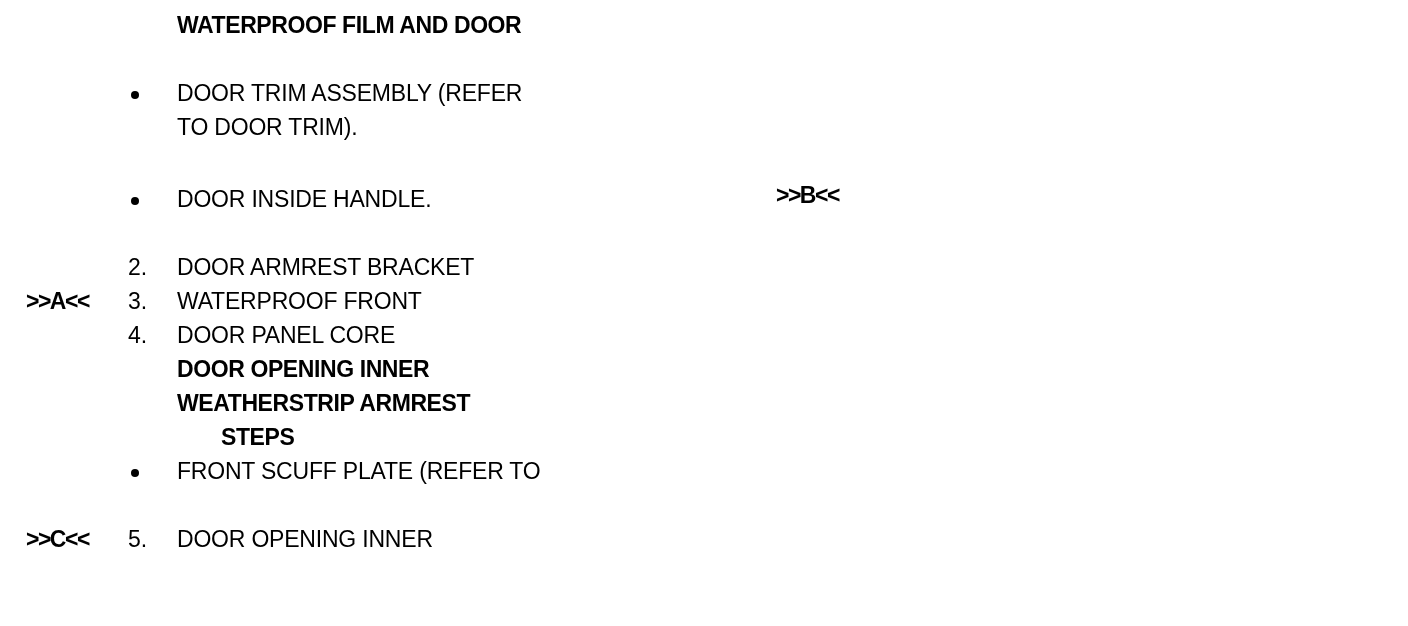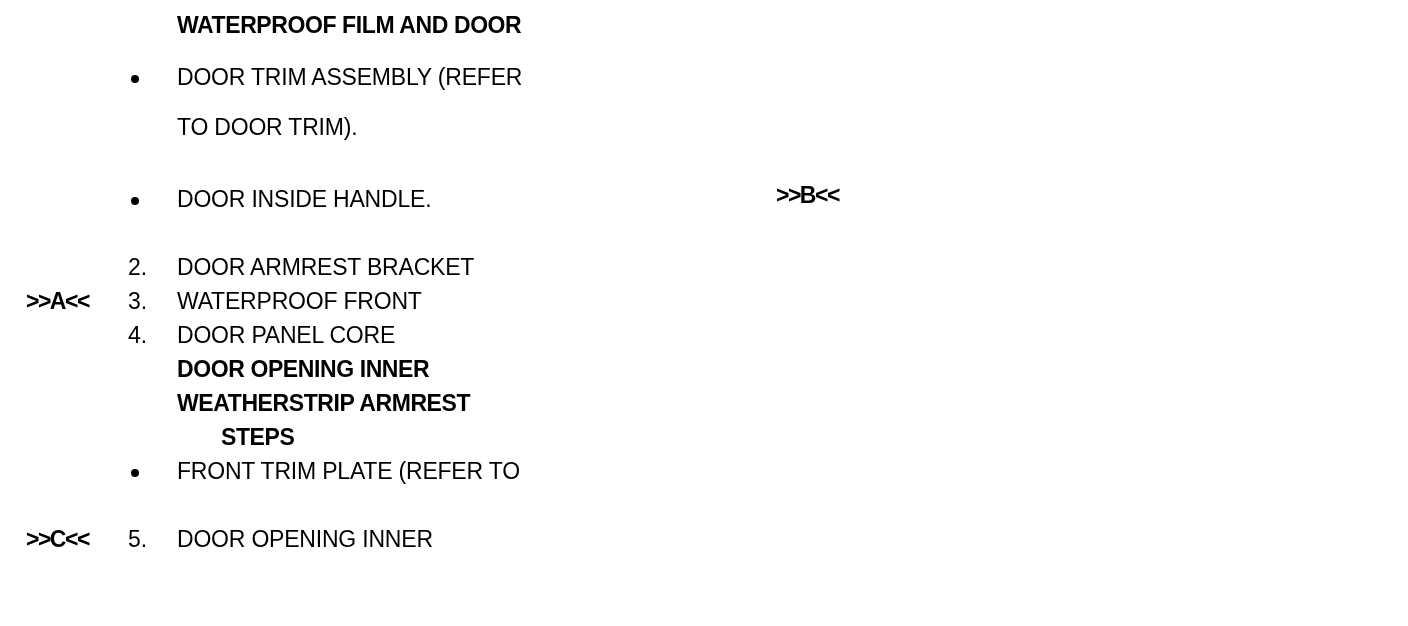--- a/index.html
+++ b/index.html
@@ -75,21 +75,21 @@
   .txt.head { font-weight: bold; letter-spacing: -0.4px; }
 </style>
 </head>
 <body>
 
 <div id="page">
   <div class="column col-left">
       <div class="line" style="top: 8px;">
         <span class="txt head">WATERPROOF FILM AND DOOR</span>
       </div>
-      <div class="line" style="top: 60px;">
+      <div class="line" style="top: 76px;">
         <span class="bullet"></span>
         <span class="txt">DOOR TRIM ASSEMBLY (REFER</span>
       </div>
       <div class="line" style="top: 182px;">
         <span class="bullet"></span>
         <span class="txt">DOOR INSIDE HANDLE.</span>
       </div>
       <div class="line" style="top: 110px;">
         <span class="txt">TO DOOR TRIM).</span>
       </div>
@@ -110,21 +110,21 @@
         <span class="txt head">DOOR OPENING INNER</span>
       </div>
       <div class="line" style="top: 386px;">
         <span class="txt head">WEATHERSTRIP ARMREST</span>
       </div>
       <div class="line" style="top: 420px; margin-left: 44px;">
         <span class="txt head">STEPS</span>
       </div>
       <div class="line" style="top: 454px;">
         <span class="bullet"></span>
-        <span class="txt">FRONT TRIM PLATE (REFER TO</span>
+        <span class="txt">FRONT SCUFF PLATE (REFER TO</span>
       </div>
       <div class="line" style="top: 522px;">
         <span class="marker">&gt;&gt;C&lt;&lt;</span>
         <span class="num">5.</span>
         <span class="txt">DOOR OPENING INNER</span>
       </div>
     </div>
   <div class="column col-right">
       <div class="line" style="top: 8px;"></div>
       <div class="line" style="top: 42px;"></div>

